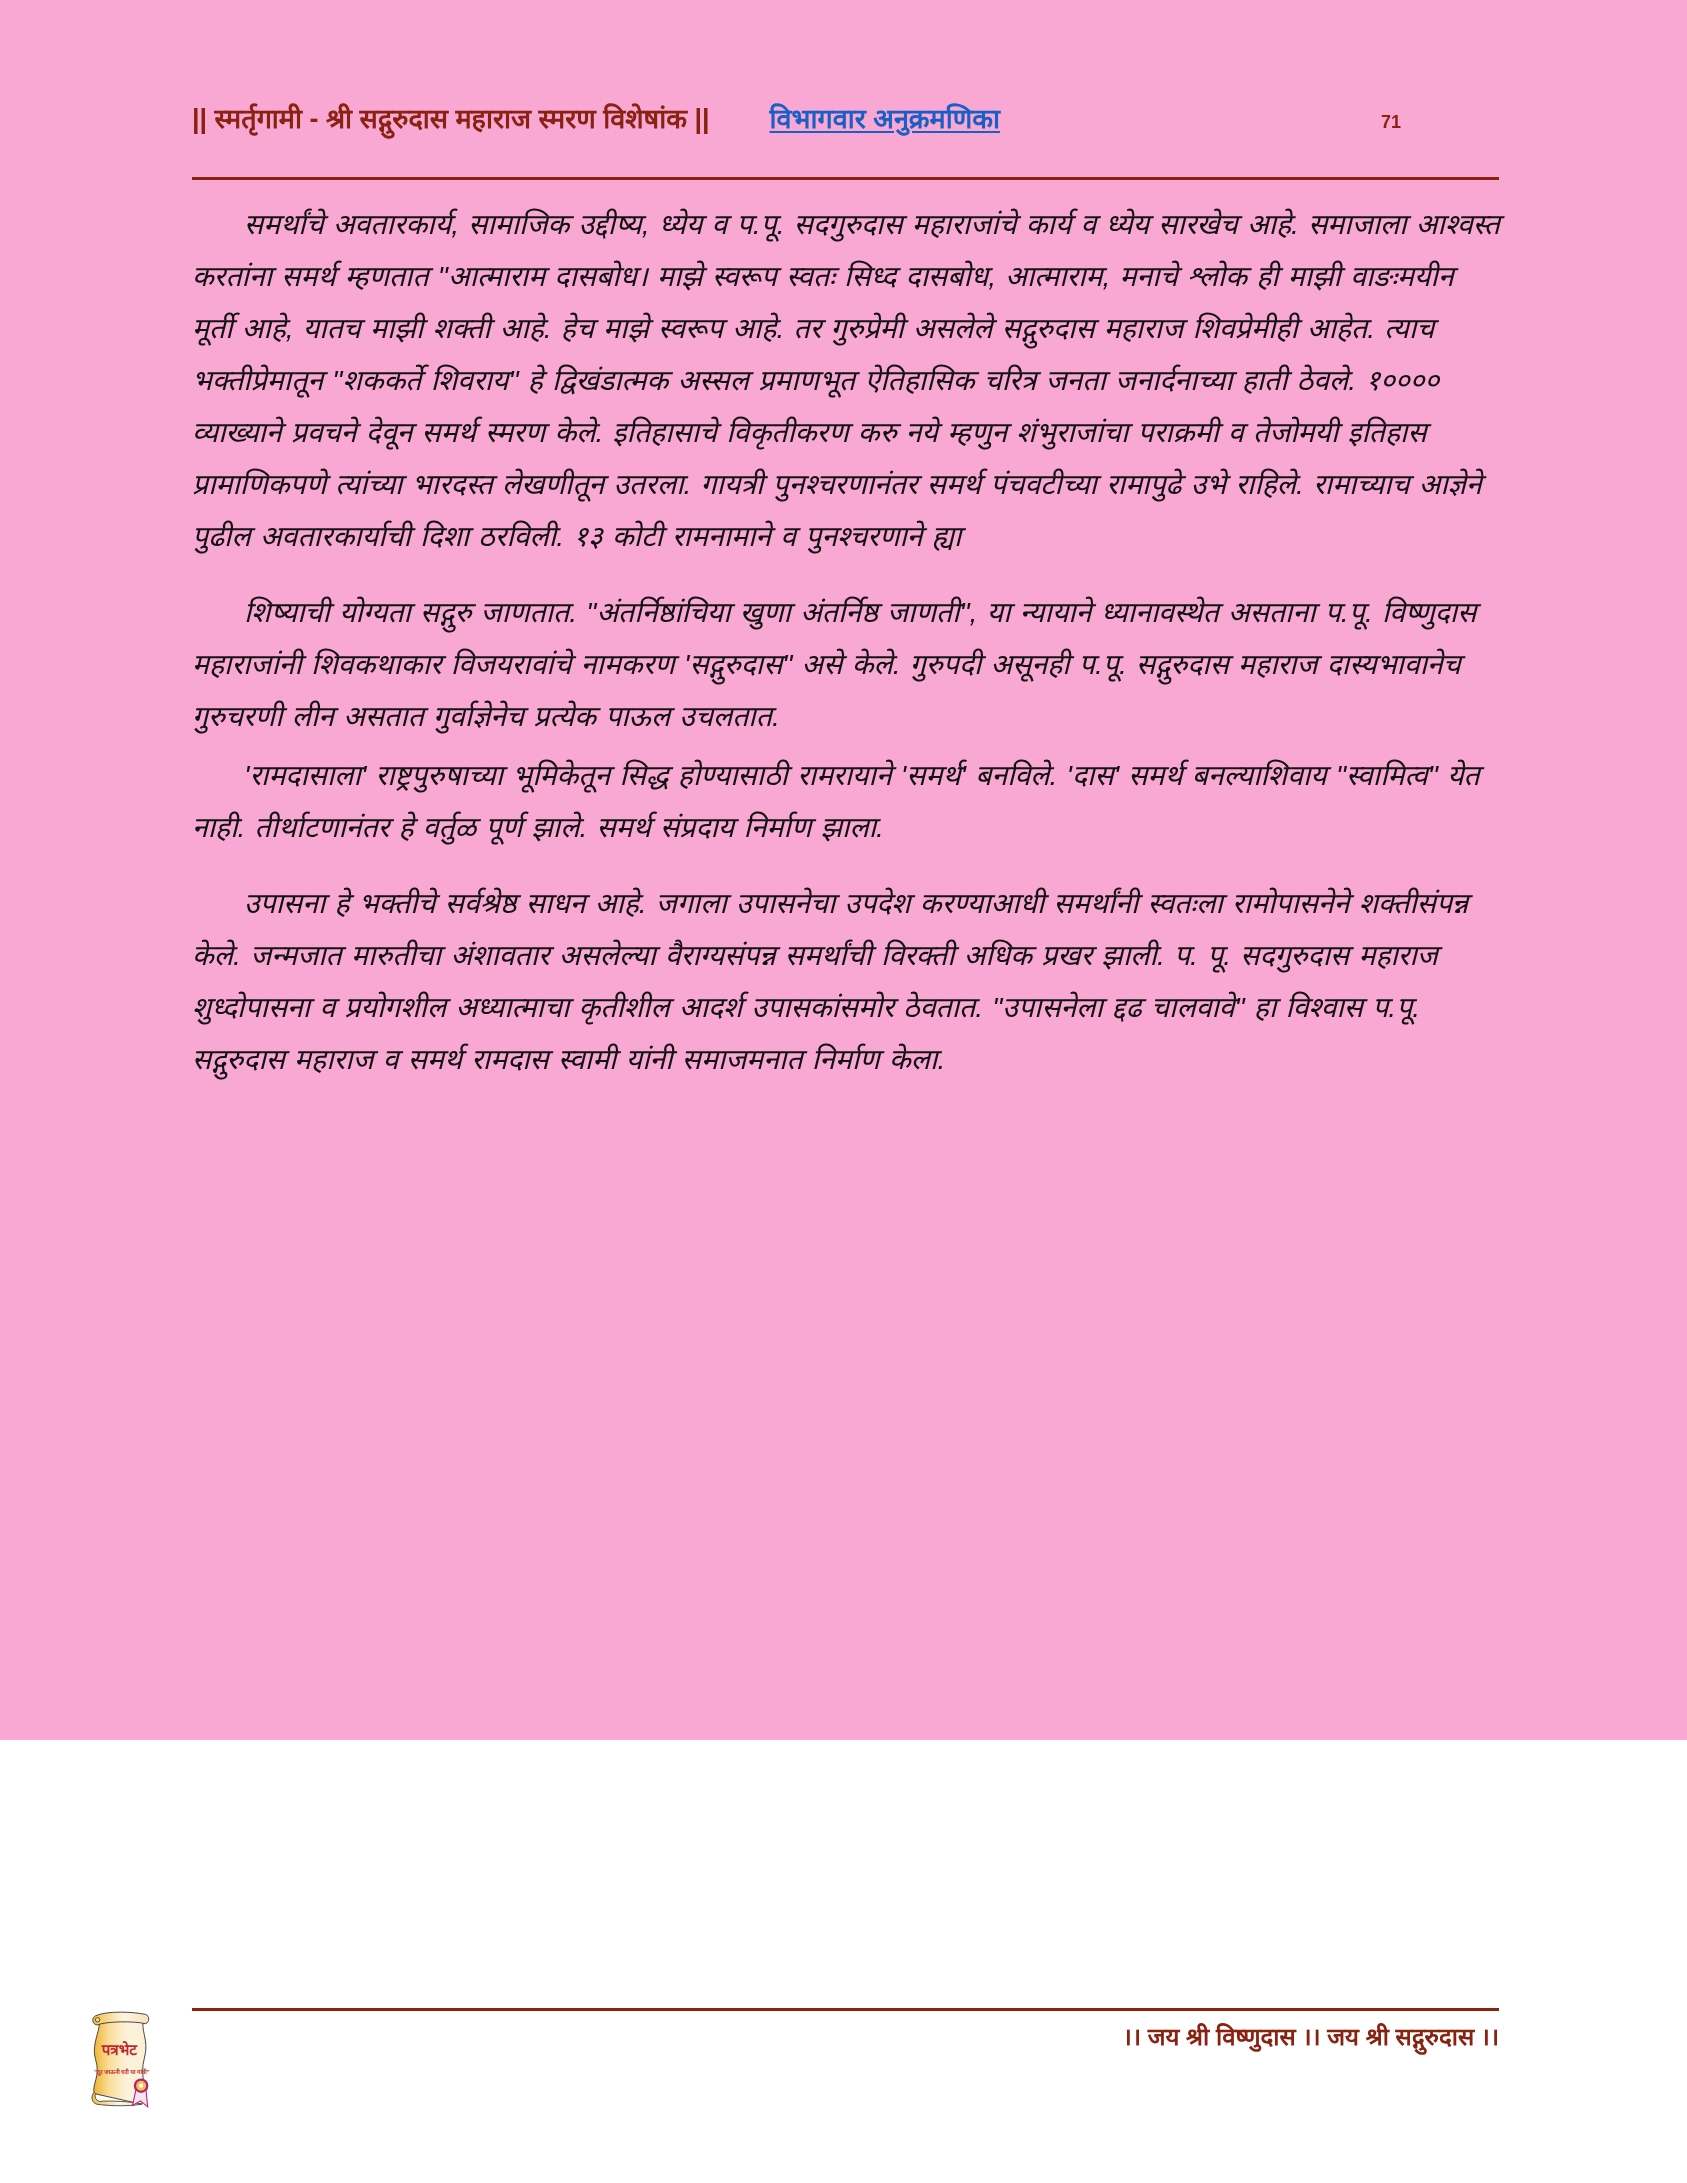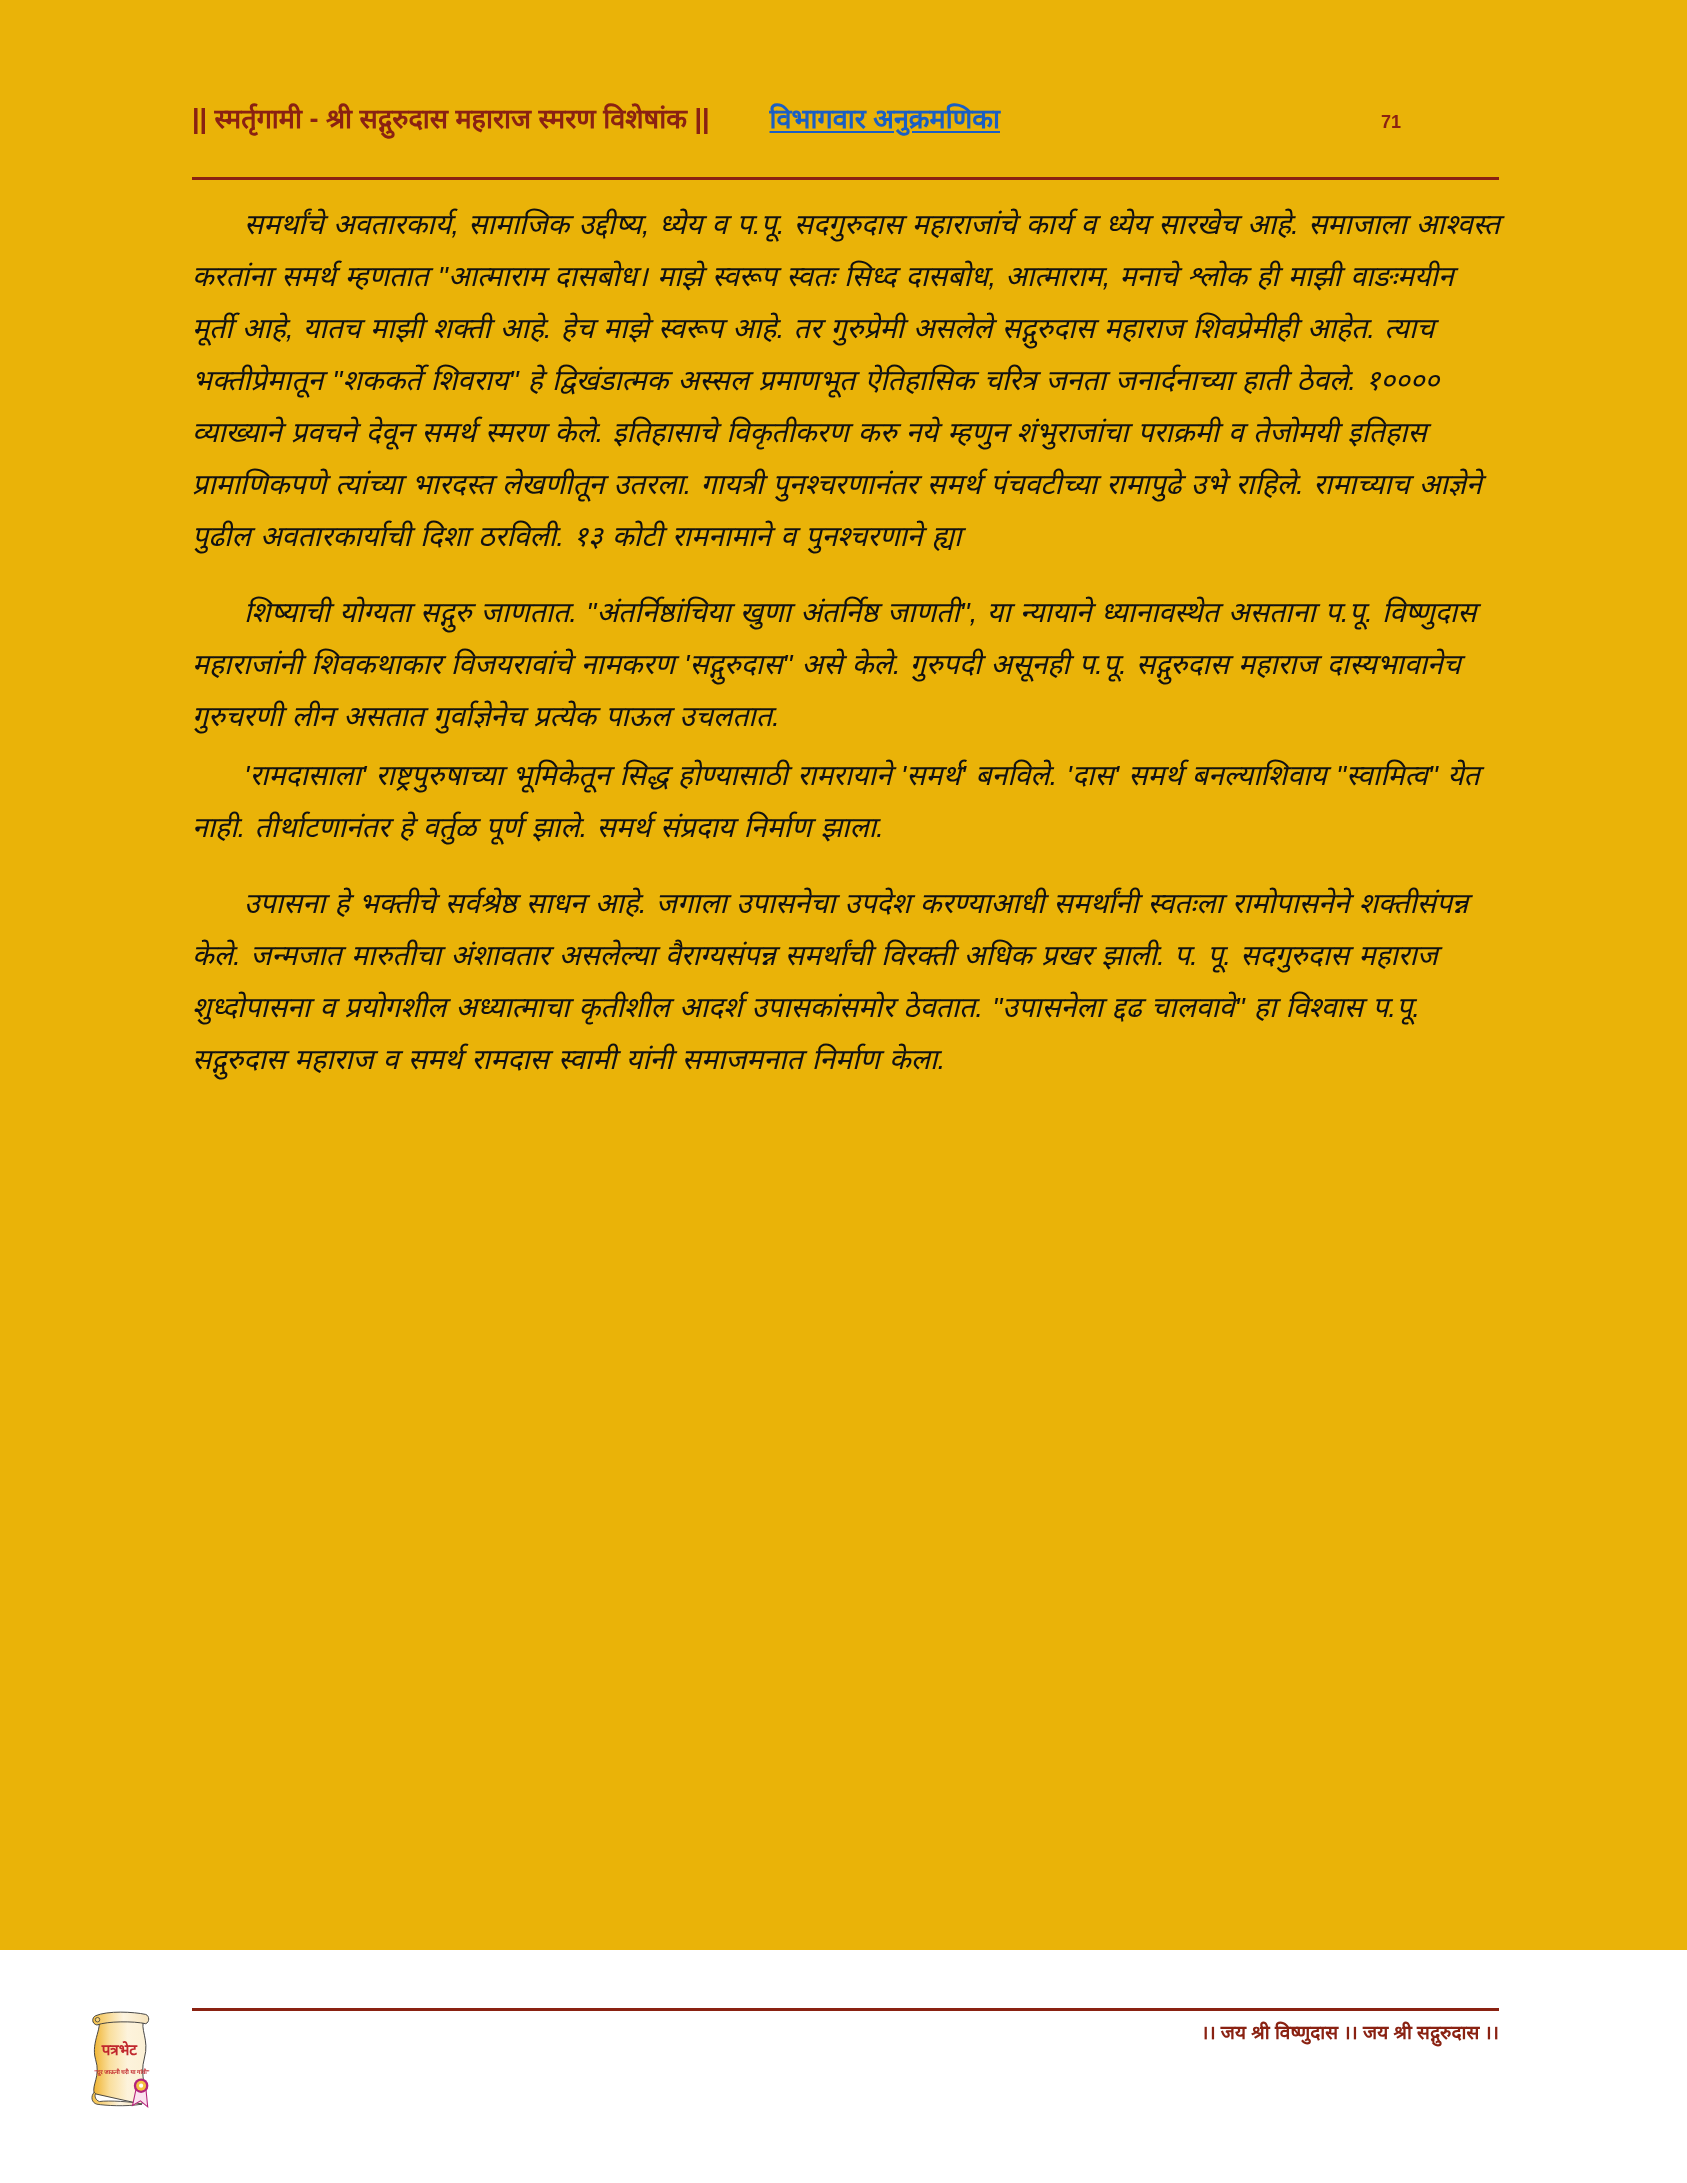--- a/index.html
+++ b/index.html
@@ -12,22 +12,22 @@
     height: 2183px;
     font-family: "Liberation Sans", "DejaVu Sans", sans-serif;
     position: relative;
     overflow: hidden;
   }
 
   .page {
     position: absolute;
     top: 0; left: 0;
     width: 1687px;
-    height: 1950px;
-    background: #eab308;
+    height: 1740px;
+    background: #f9a8d4;
   }
 
   
   .header {
     position: absolute;
     top: 99px;
     left: 192px;
     width: 1303px;
     height: 42px;
     display: flex;
@@ -102,21 +102,21 @@
     height: 3.3px;
     background: #8a2212;
   }
   .footer-text {
     position: absolute;
     top: 2019px;
     left: 192px;
     width: 1307px;
     text-align: right;
     color: #8a2212;
-    font-size: 19px;
+    font-size: 24px;
     font-weight: bold;
     padding-right: 6.6px;
   }
 
   
   .logo {
     position: absolute;
     left: 85px;
     top: 2005px;
     width: 99px;

